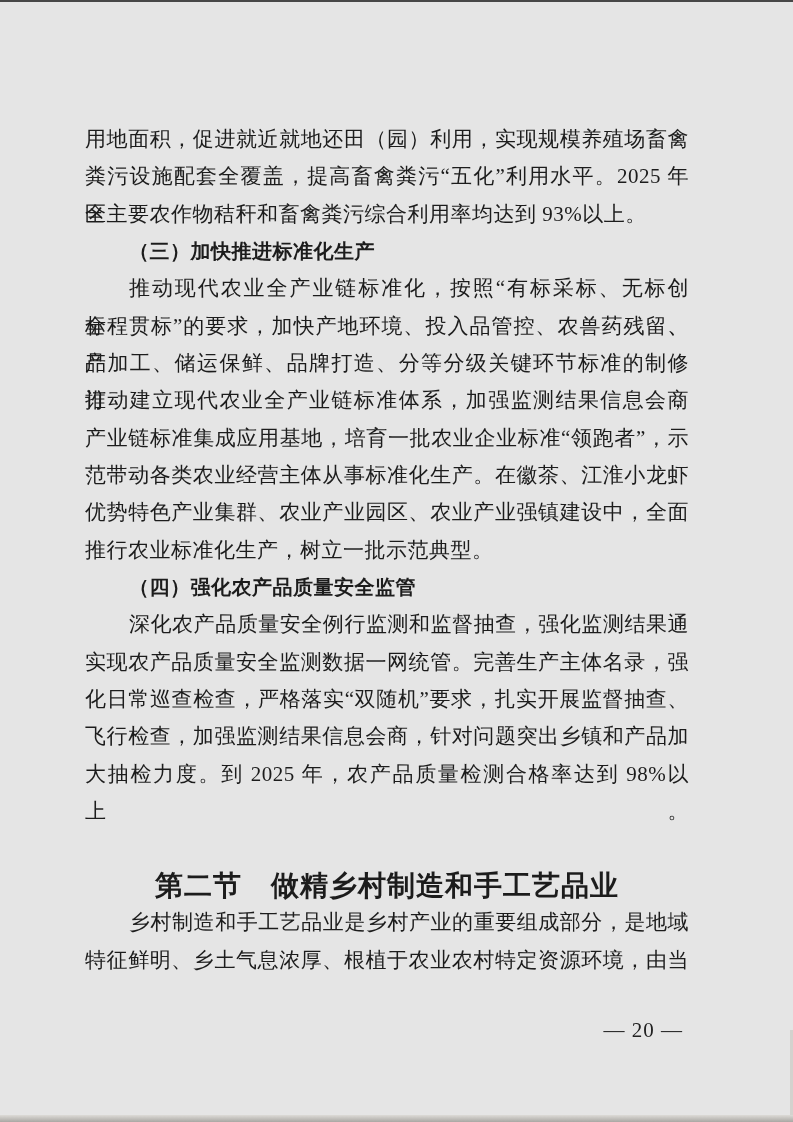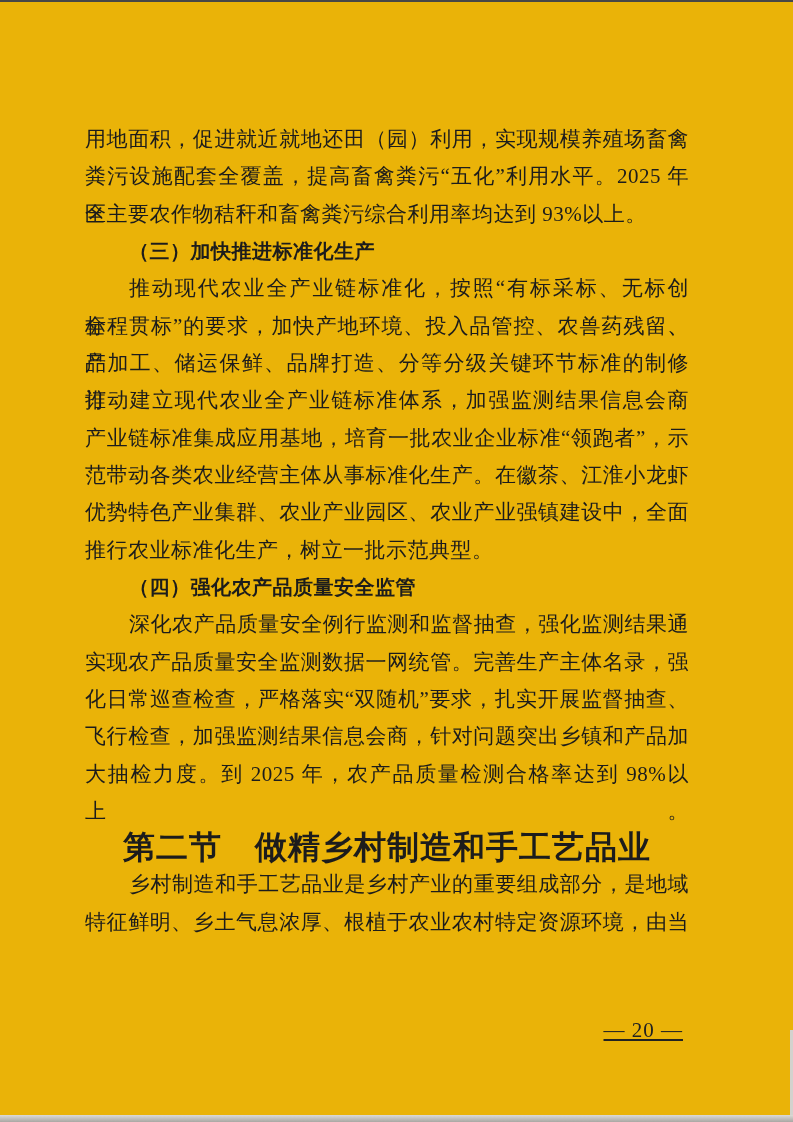--- a/index.html
+++ b/index.html
@@ -11,21 +11,21 @@
     height: 1122px;
     position: relative;
     background: #ffffff;
     font-family: "Liberation Serif", "DejaVu Serif", serif;
     color: #1c1c1c;
     overflow: hidden;
   }
   .page {
     position: absolute;
     inset: 0;
-    background: #eab308;
+    background: #e5e5e5;
     overflow: hidden;
   }
   
   .edge-top {
     position: absolute;
     top: 0; left: 0; right: 0;
     height: 2px;
     background: #474747;
   }
   .edge-bottom {
@@ -65,36 +65,36 @@
     font-weight: 700;
     font-size: 20px;
     letter-spacing: 0.5px;
   }
   .spacer {
     height: 36px;
   }
   .section {
     font-family: "Liberation Sans", "DejaVu Sans", sans-serif;
     font-weight: 700;
-    font-size: 32px;
+    font-size: 28px;
     text-align: center;
     letter-spacing: 1px;
     height: 37.33px;
     line-height: 37.33px;
     text-indent: 0;
+    margin-top: 38px;
   }
   .pageno {
     position: absolute;
     top: 1016px;
     right: 110px;
     font-size: 21px;
     line-height: 28px;
     letter-spacing: 1px;
     color: #222222;
-    text-decoration: underline;
   }
 </style>
 </head>
 <body>
 
 <div class="page">
 
   <div class="edge-top"></div>
 
   <div class="content">

